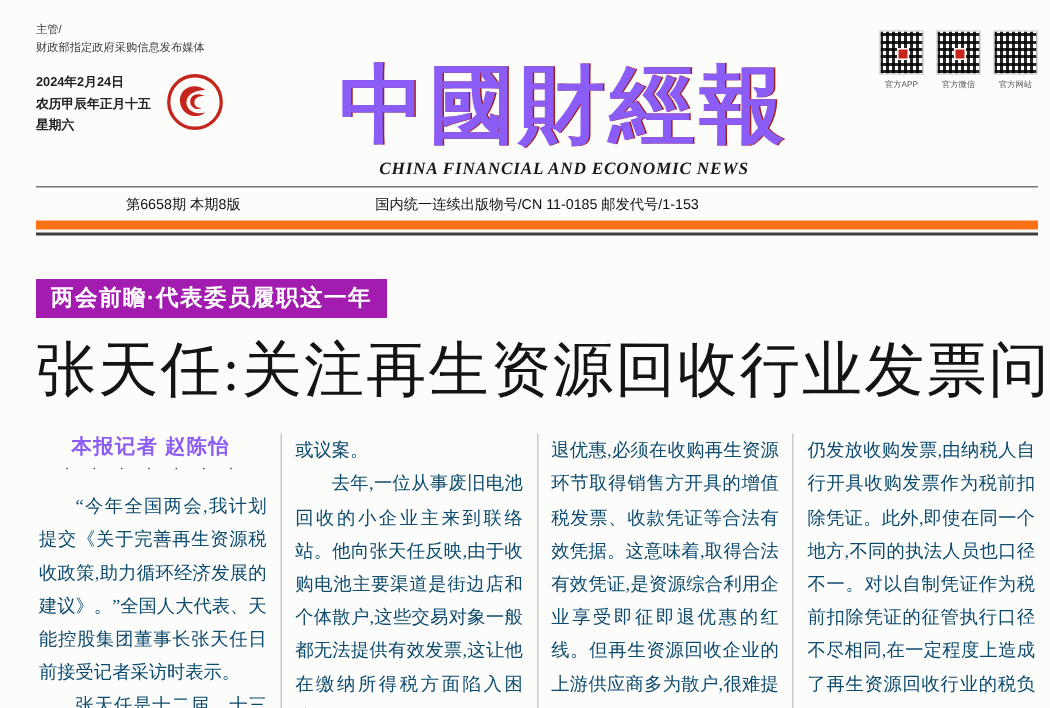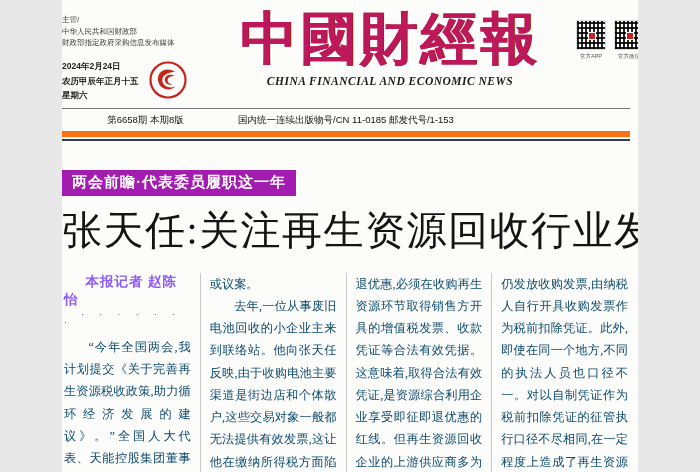--- a/index.html
+++ b/index.html
@@ -1,40 +1,41 @@
 <!DOCTYPE html>
 <html><head>
 <meta charset="utf-8">
 <style>
   * { margin:0; padding:0; box-sizing:border-box; }
   html,body { background:#e8e8e8; }
   .page {
     position:relative;
-    width:576px; height:472px;
+    width:700px; height:472px;
     margin:0 auto;
     background:#fcfcfa;
     overflow:hidden;
     font-family:"Liberation Serif","DejaVu Serif",serif;
     color:#222;
-    padding:8px 8px 0 0;
+    padding:8px 8px 0 24px;
   }
 
   
   .header { display:flex; align-items:flex-start; }
   .hdr-left { width:178px; flex:none; padding-top:6px; }
   .supervisor { font-size:7.5px; line-height:1.55; color:#3a3a3a; font-family:"Liberation Sans",sans-serif; }
-  .dateblock { display:flex; margin-top:10px; align-items:center; }
+  .dateblock { display:flex; margin-top:10px; align-items:flex-start; }
   .datelines { font-size:8.5px; line-height:1.7; color:#222; font-family:"Liberation Sans",sans-serif; font-weight:bold; }
   .logo { margin-left:10px; margin-top:2px; }
 
   .hdr-center { flex:1; text-align:center; padding-top:2px; }
   .masthead {
-    font-size:57px; line-height:1.02; color:#be185d;
+    font-size:57px; line-height:1.02; color:#8b5cf6;
     font-weight:bold; letter-spacing:3px; white-space:nowrap;
     text-shadow:1px 0 0 #a32019;
+    margin-top:32px;
   }
   .masthead-en {
     margin-top:7px; font-size:11.5px; font-style:italic; font-weight:bold;
     letter-spacing:0.5px; color:#1a1a1a; white-space:nowrap;
   }
 
   .hdr-right { width:142px; flex:none; padding-top:12px; }
   .qr-row { display:flex; justify-content:flex-end; gap:8px; }
   .qr-cell { text-align:center; }
   .qr {
@@ -93,21 +94,20 @@
 </head>
 <body>
 
 <div class="page">
 
   <div class="header">
 
     <div class="hdr-left">
       <div class="supervisor">
         <div>主管/</div>
-        <div>中华人民共和国财政部</div>
         <div>财政部指定政府采购信息发布媒体</div>
       </div>
       <div class="dateblock">
         <div class="datelines">
           <div>2024年2月24日</div>
           <div>农历甲辰年正月十五</div>
           <div>星期六</div>
         </div>
         <div class="logo">
           <svg width="38" height="38" viewBox="0 0 38 38">

